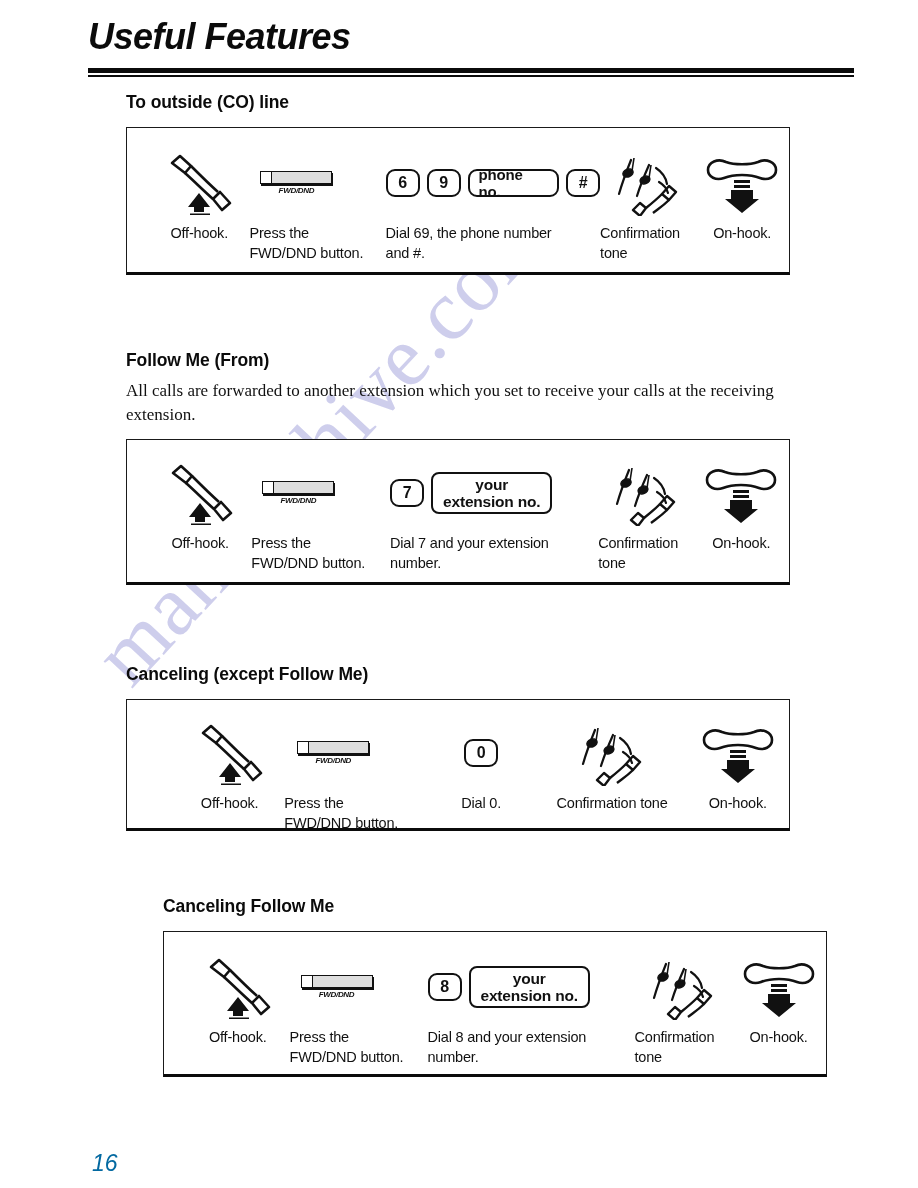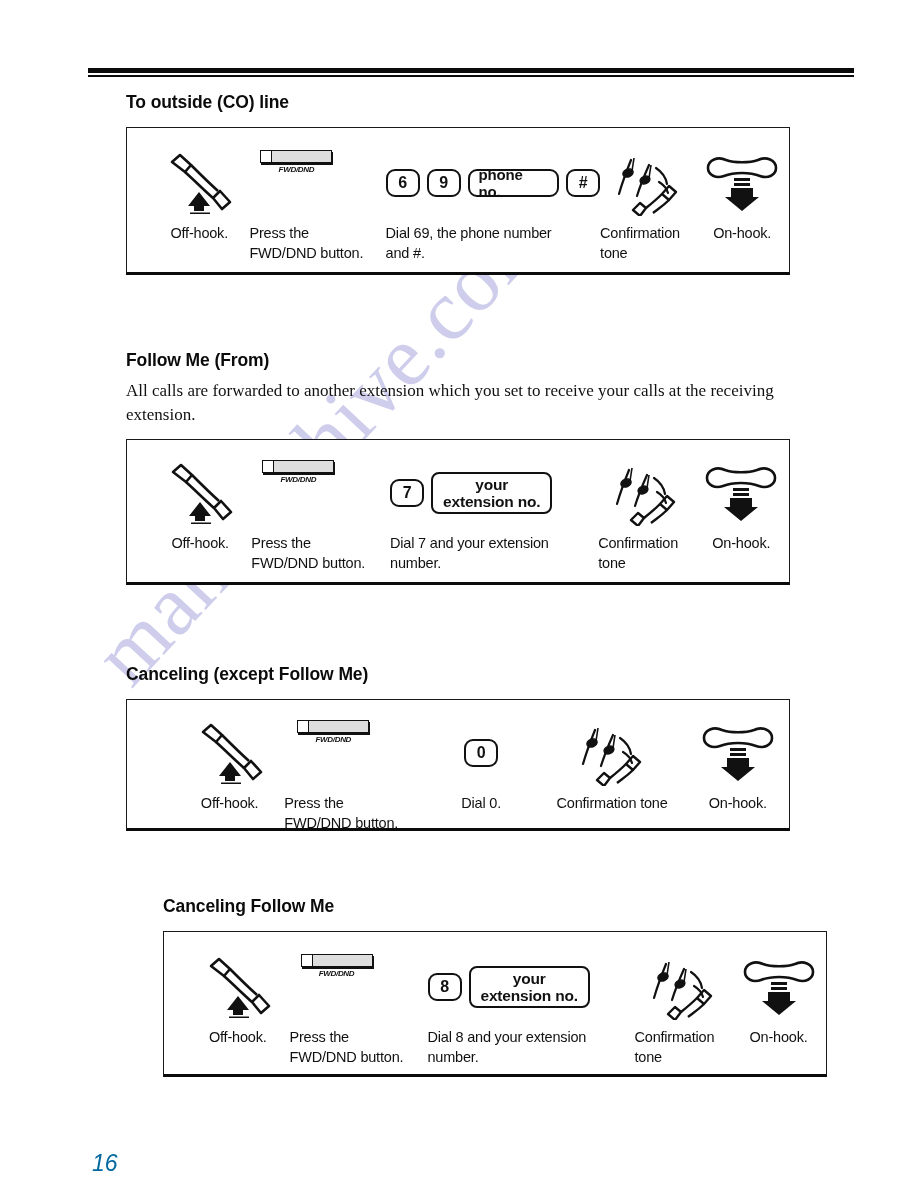--- a/index.html
+++ b/index.html
@@ -109,20 +109,21 @@
   }
   .step {
     display: flex;
     flex-direction: column;
     align-items: flex-start;
     box-sizing: border-box;
   }
   .step-glyph {
     height: 66px;
     display: flex;
+    align-items: center;
     justify-content: flex-start;
     width: 100%;
   }
   .step-label {
     font-family: "Liberation Sans", sans-serif;
     font-size: 14.5px;
     line-height: 1.35;
     color: #111;
     margin-top: 8px;
     letter-spacing: -0.2px;
@@ -206,20 +207,21 @@
 </style>
 </head>
 <body>
 
 <div id="watermark">
   <div class="wm-text">manualshive.com</div>
 </div>
 
 <div id="page">
 
+  <div class="page-title">Useful Features</div>
   <div class="title-rule">
     <div class="thick"></div>
     <div class="gap"></div>
     <div class="thin"></div>
   </div>
 
   <div class="section" style="top:92px;">
     <div class="sec-heading">To outside (CO) line</div>
 
     <div class="proc-box" style="margin-top:14px; height:148px;">

